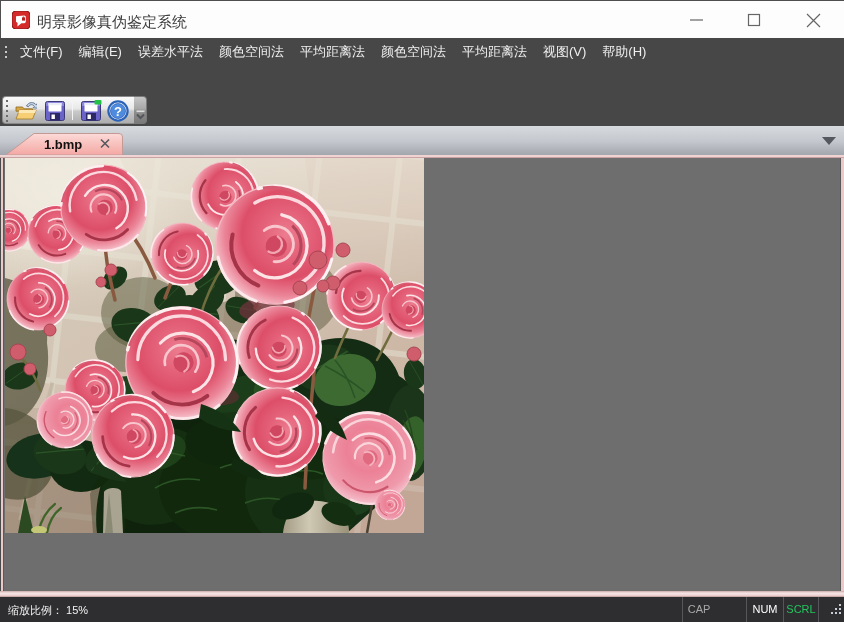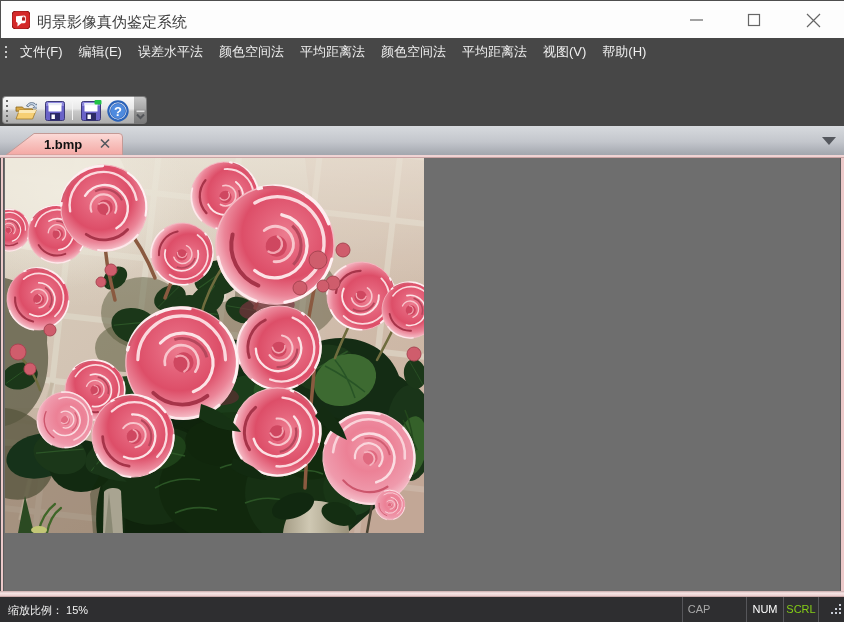--- a/index.html
+++ b/index.html
@@ -44,21 +44,21 @@
 #docarea .pr { position:absolute; right:0; top:0; width:4px; height:433px; background:#ecc9c9; border-left:1px solid #5a5a5a; }
 #photo { position:absolute; left:5px; top:0; width:419px; height:375px; }
 #pinkband { position:absolute; left:0; top:591px; width:844px; height:6px;
   background:linear-gradient(#c9a8a8,#f7e6e6 35%,#ecd0d0 75%,#b89494); }
 
 #statusbar { position:absolute; left:0; top:597px; width:844px; height:25px; background:#2e2e30; color:#f2f2f2; font-size:11px; }
 #statusbar .msg { position:absolute; left:8px; top:6px; }
 .skey { position:absolute; top:0; height:25px; line-height:25px; text-align:center; border-left:1px solid #56565a; }
 #kcap  { left:682px; width:33px; color:#a8a8a8; }
 #knum  { left:746px; width:37px; color:#ffffff; }
-#kscrl { left:783px; width:36px; color:#84cc16; border-right:1px solid #56565a; }
+#kscrl { left:783px; width:36px; color:#22c55e; border-right:1px solid #56565a; }
 .gdot { position:absolute; width:2px; height:2px; background:#c9cdd6; }
 </style>
 </head>
 <body>
 <div id="win">
 
   <div id="titlebar">
     <svg id="appicon" viewBox="0 0 18 18">
       <rect x="0" y="0" width="18" height="18" rx="4" fill="#d42a2a" stroke="#8e1616" stroke-width="1"></rect>
       <path d="M4 5.2 L12.2 4.4 Q13.8 4.4 13.8 6 V10.6 Q13.8 12.2 12.2 12.2 H9.4 L5.4 15.4 L5.6 12 L4 10.8 Z" fill="#ffffff"></path>

